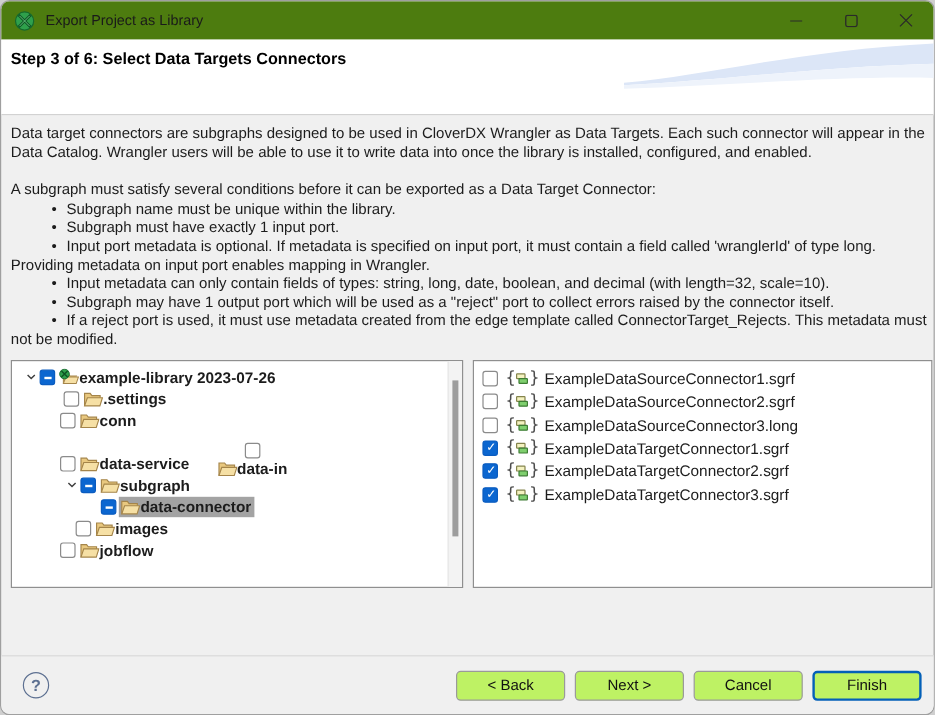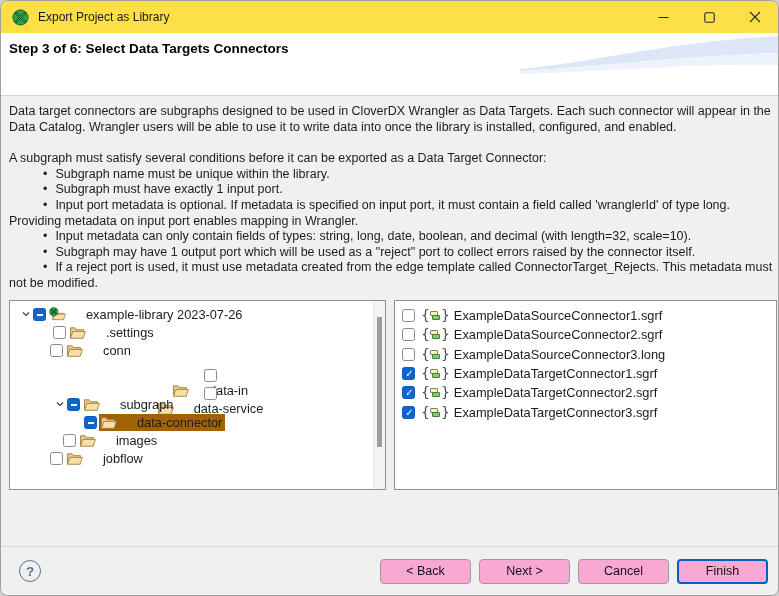--- a/index.html
+++ b/index.html
@@ -3,21 +3,21 @@
 <meta charset="utf-8">
 <style>
   html,body{margin:0;padding:0;background:#cfcfcf;}
   *{box-sizing:border-box;}
   .window{
     position:relative;width:779px;height:596px;background:#f0f0f0;
     border:1px solid #9f9f9f;border-radius:8px;overflow:hidden;
     font-family:"Liberation Sans",sans-serif;color:#1c1c1c;
   }
   
-  .titlebar{height:32px;background:#fde047;display:flex;align-items:center;}
+  .titlebar{height:32px;background:#4d7c0f;display:flex;align-items:center;}
   .app-icon{width:17px;height:17px;margin-left:11px;flex:none;}
   .tb-title{margin-left:9px;font-size:12px;color:#1a1a1a;}
   .win-controls{margin-left:auto;display:flex;height:100%;}
   .win-btn{width:46px;height:100%;display:flex;align-items:center;justify-content:center;}
   
   .header{position:absolute;top:32px;left:0;width:779px;height:63px;background:#fff;
           border-bottom:1px solid #d2d2d2;}
   .step-title{position:absolute;left:8px;top:8px;font-size:13.5px;font-weight:bold;color:#000;}
   .swoosh{position:absolute;right:0;top:0;}
   
@@ -26,22 +26,22 @@
   .desc .para1{margin-bottom:16px;}
   .desc .bullet{text-indent:34px;}
   .desc .bullet .bdot{margin-right:8px;}
   
   .panel{position:absolute;top:299px;height:190px;background:#fff;border:1px solid #8f8f8f;}
   .panel-left{left:8px;width:377px;}
   .panel-right{left:393px;width:383px;}
   .tree{padding-top:4px;overflow:hidden;height:100%;}
   .tree-row{height:18px;display:flex;align-items:center;font-size:12.8px;}
   .chevron{width:12px;flex:none;display:flex;align-items:center;justify-content:center;margin-right:1px;}
-  .row-core{display:flex;align-items:center;gap:20px;padding:1px 3px 1px 1px;}
-  .row-core.selected{background:#a16207;}
+  .row-core{display:flex;align-items:center;gap:0;padding:1px 3px 1px 1px;font-weight:bold;}
+  .row-core.selected{background:#a3a3a3;}
   .cb{width:13px;height:13px;flex:none;border-radius:2.5px;position:relative;margin-right:2px;}
   .cb.unchecked{background:#fff;border:1px solid #8b8b8b;}
   .cb.checked,.cb.indeterminate{background:#0b66d0;border:1px solid #0b5cc0;}
   .cb.checked::after{content:"✓";position:absolute;left:0;top:-1px;width:13px;height:13px;
       color:#fff;font-size:10px;line-height:13px;text-align:center;}
   .cb.indeterminate::after{content:"";position:absolute;left:2.5px;top:5px;width:6px;height:2px;background:#fff;}
   .ticon{width:17px;height:15px;flex:none;}
   .tree-label{white-space:nowrap;}
   
   .vscroll{position:absolute;top:0;right:0;width:12px;height:188px;background:#f3f3f3;border-left:1px solid #e6e6e6;}
@@ -54,21 +54,21 @@
   .sg .stack{display:flex;flex-direction:column;margin:0 1px;}
   .sg .r1{width:8px;height:5px;background:#f4f2c0;border:1px solid #84844c;border-radius:1px;margin-left:-1px;}
   .sg .r2{width:8px;height:5px;background:#7fcf6e;border:1px solid #3e7d34;border-radius:1px;margin-top:-1px;margin-left:1px;}
   
   .footer{position:absolute;left:0;bottom:0;width:779px;height:49px;border-top:1px solid #dadada;
           display:flex;align-items:center;background:#f0f0f0;}
   .help{width:22px;height:22px;border:1.7px solid #5d7091;border-radius:50%;color:#5d7091;
         font-weight:bold;font-size:13.5px;display:flex;align-items:center;justify-content:center;
         margin-left:18px;}
   .btns{margin-left:auto;margin-right:12px;display:flex;gap:8px;}
-  .btn{width:91px;height:25px;background:#f9a8d4;border:1px solid #9a9a9a;border-radius:4px;
+  .btn{width:91px;height:25px;background:#bef264;border:1px solid #9a9a9a;border-radius:4px;
        font-size:12.5px;display:flex;align-items:center;justify-content:center;color:#111;
        font-family:"Liberation Sans",sans-serif;}
   .btn.default{border:2px solid #0460b8;}
 </style>
 </head>
 <body>
 
 <div class="window">
 
   <div class="titlebar">
@@ -181,21 +181,21 @@
           <span class="cb unchecked"></span>
           <span class="row-core">
 
             <svg class="ticon icon-folder" viewBox="0 0 16 14">
               <path d="M1.4 12.4 L1.4 2.6 L5.8 2.6 L7.1 4.3 L13.6 4.3 L13.6 6" fill="#e9c87f" stroke="#a5854a" stroke-width="0.9"></path>
               <path d="M1.4 12.4 L3.6 6 L15.4 6 L13.4 12.4 Z" fill="#f6e0a5" stroke="#a5854a" stroke-width="0.9"></path>
             </svg>
             <span class="tree-label">data-in</span>
           </span>
         </div>
-        <div class="tree-row" style="padding-left: 27px; flex-direction: column;">
+        <div class="tree-row" style="padding-left: 27px;">
           <span class="chevron" style="visibility: hidden;">
             <svg width="10" height="10" viewBox="0 0 10 10">
               <polyline points="2,3.5 5,6.5 8,3.5" fill="none" stroke="#3f3f3f" stroke-width="1.2"></polyline>
             </svg>
           </span>
           <span class="cb unchecked"></span>
           <span class="row-core">
 
             <svg class="ticon icon-folder" viewBox="0 0 16 14">
               <path d="M1.4 12.4 L1.4 2.6 L5.8 2.6 L7.1 4.3 L13.6 4.3 L13.6 6" fill="#e9c87f" stroke="#a5854a" stroke-width="0.9"></path>

